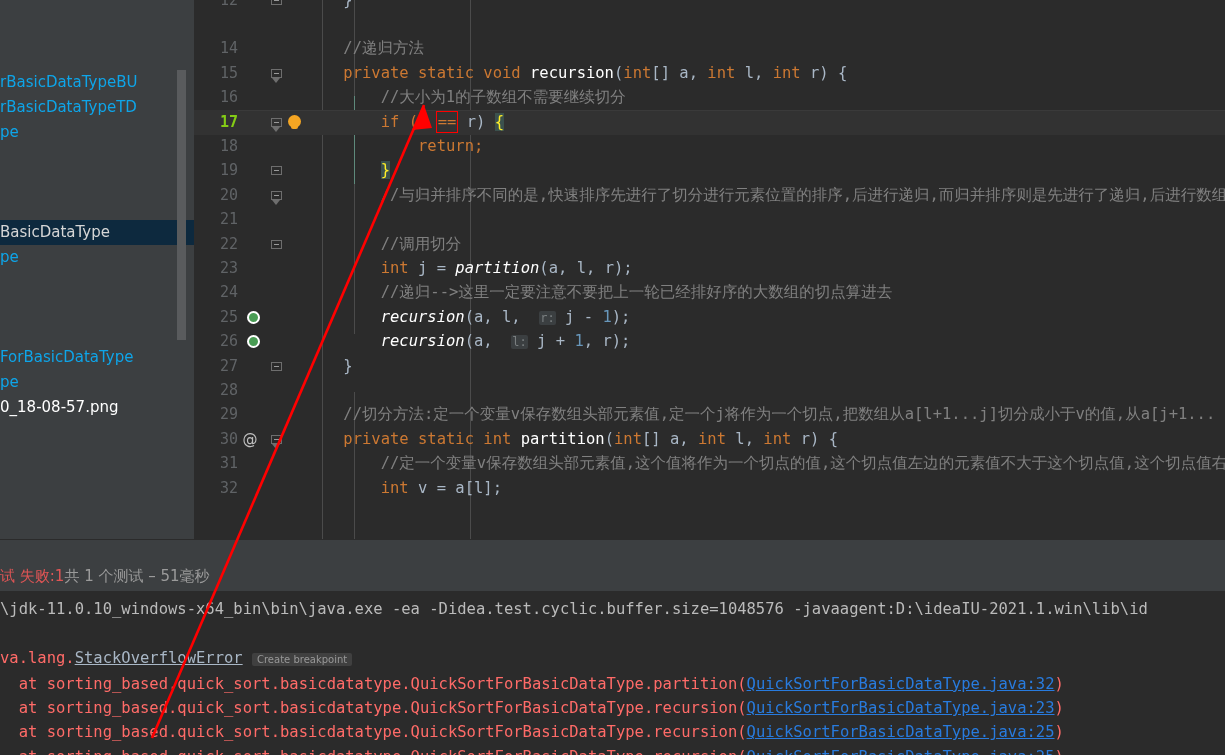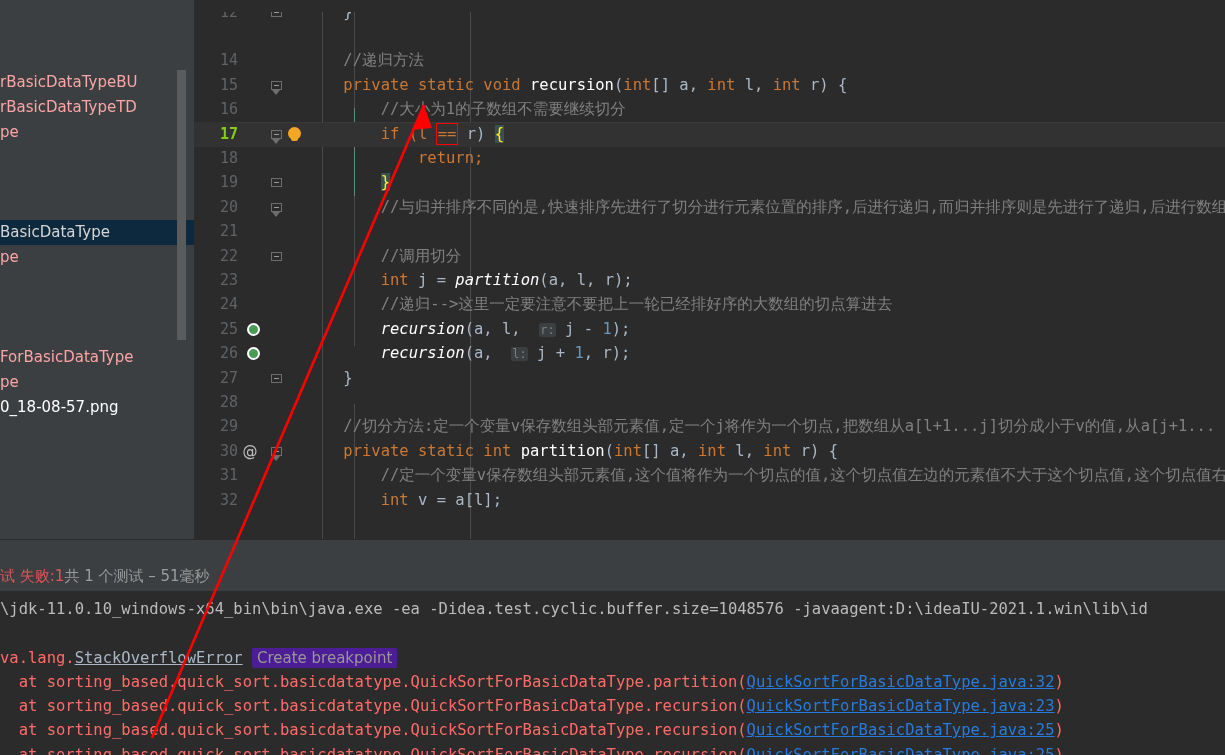--- a/index.html
+++ b/index.html
@@ -13,33 +13,33 @@
 
   
   #sidebar {
     position: absolute; left: 0; top: 0; width: 194px; height: 539px;
     background: #3c3f41; overflow: hidden;
   }
   .tree-item {
     position: absolute; left: 0; width: 180px; height: 25px;
     line-height: 25px; white-space: nowrap;
     font-family: "DejaVu Sans", sans-serif; font-size: 15px;
-    color: #fca5a5; padding-left: 0px;
+    color: #0ea5e9; padding-left: 0px;
   }
   .tree-item.sel { background: #0d293e; color: #d6d6d6; width: 194px; }
   .tree-item.png { color: #ffffff; }
   #sidebar-scroll-track {
     position: absolute; right: 8px; top: 70px; width: 9px; height: 270px;
     background: #595b5d; border-radius: 0px;
   }
 
   
   #editor {
     position: absolute; left: 194px; top: 0; right: 0; height: 539px;
-    background: #2b2b2b; overflow: hidden; margin-top: 12px;
+    background: #2b2b2b; overflow: hidden;
   }
   .ed-row { position: relative; height: 24.4px; }
   .gutter-num {
     position: absolute; left: 0; width: 44px; text-align: right;
     font-family: "DejaVu Sans Mono", monospace; font-size: 15px;
     color: #606366; line-height: 24.4px;
   }
   .ed-row.current .gutter-num { color: #84cc16; font-weight: bold; }
   .gutter-icon {
     position: absolute; left: 49px; width: 22px; text-align: center;
@@ -142,22 +142,22 @@
   }
   .con-line {
     white-space: pre; font-family: "DejaVu Sans Mono", monospace;
     font-size: 15.5px; line-height: 24.3px; color: #bbbbbb;
   }
   .con-err { color: #ff6b68; }
   .con-link { color: #287bde; text-decoration: underline; }
   .con-excl { color: #ff6b68; }
   .con-cls { color: #a9b7c6; text-decoration: underline; }
   .breakpoint-hint {
-    background: #4c1d95; color: #989898; font-family: "DejaVu Sans", sans-serif;
-    font-size: 15px; padding: 1px 5px; border-radius: 2px;
+    background: #404040; color: #989898; font-family: "DejaVu Sans", sans-serif;
+    font-size: 10px; padding: 1px 5px; border-radius: 2px;
   }
 </style>
 </head>
 <body>
 
 <div id="app">
 
   <div id="sidebar">
     <div class="tree-item" style="top:70px"><span>rBasicDataTypeBU</span></div>
     <div class="tree-item" style="top:95px"><span>rBasicDataTypeTD</span></div>

